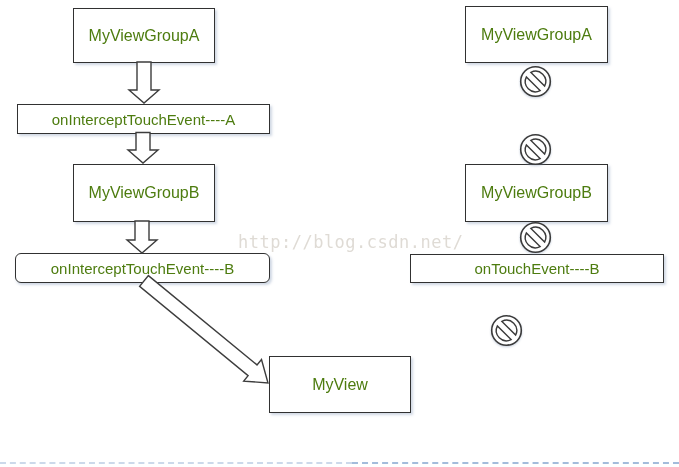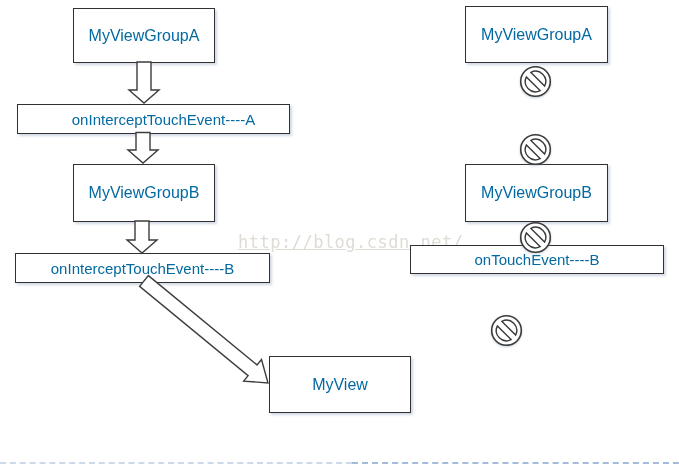--- a/index.html
+++ b/index.html
@@ -2,56 +2,56 @@
 <html><head>
 <meta charset="utf-8">
 <style>
   html,body{margin:0;padding:0;background:#fff;}
   .canvas{
     position:relative;width:679px;height:467px;background:#ffffff;
     overflow:hidden;font-family:"Liberation Sans",sans-serif;
   }
   .node{
     position:absolute;display:flex;align-items:center;justify-content:center;
-    background:#ffffff;border:1.5px solid #313131;color:#0369a1;
+    background:#ffffff;border:1.5px solid #313131;color:#4d7c0f;
     box-shadow:1.5px 2px 2.5px rgba(150,168,196,.45);
     text-align:center;white-space:nowrap;
   }
   .big{font-size:16px;}
   .small{font-size:15px;}
   
   .l-group-a{left:73px;top:8px;width:140px;height:53px;}
-  .l-intercept-a{left:17px;top:104px;width:251px;height:28px;padding-left:20px;}
+  .l-intercept-a{left:17px;top:104px;width:251px;height:28px;}
   .l-group-b{left:73px;top:164px;width:140px;height:56px;}
-  .l-intercept-b{left:15px;top:253px;width:253px;height:28px;}
+  .l-intercept-b{left:15px;top:253px;width:253px;height:28px;border-radius:6px;}
   .l-view{left:269px;top:356px;width:140px;height:55px;text-align:right;}
   .l-touch{left:241px;top:433px;width:185px;height:26px;}
   
   .r-group-a{left:465px;top:6px;width:141px;height:55px;}
   .r-touch-a{left:409px;top:104px;width:251px;height:28px;}
   .r-group-b{left:465px;top:164px;width:141px;height:56px;}
-  .r-touch-b{left:410px;top:245px;width:252px;height:27px;}
+  .r-touch-b{left:410px;top:254px;width:252px;height:27px;}
 
   .watermark{
     position:absolute;left:238px;top:232px;
     font-family:"DejaVu Sans Mono","Liberation Mono",monospace;
     font-size:17px;letter-spacing:.5px;white-space:nowrap;
   }
   .arrow-layer{position:absolute;left:0;top:0;pointer-events:none;}
   .no-icon{position:absolute;filter:drop-shadow(0 1px 1px rgba(130,150,180,.45));}
   .dash-line{position:absolute;height:0;border-top:2px dashed #c3d3e8;bottom:3px;}
   .dash-left{left:0;width:352px;border-color:#ccd9ea;}
   .dash-right{left:352px;width:327px;border-color:#a3bcdb;}
 </style>
 </head>
 <body>
 
 <div class="canvas">
 
-  <div class="watermark" style="color:#dfdbd5;text-decoration:underline;">http://blog.csdn.net/</div>
+  <div class="watermark" style="color:#dfdbd5;">http://blog.csdn.net/</div>
 
   <div class="node big l-group-a">MyViewGroupA</div>
   <div class="node small l-intercept-a">onInterceptTouchEvent----A</div>
   <div class="node big l-group-b">MyViewGroupB</div>
   <div class="node small l-intercept-b">onInterceptTouchEvent----B</div>
   <div class="node big l-view">MyView</div>
 
   <div class="node big r-group-a">MyViewGroupA</div>
   <div class="node big r-group-b">MyViewGroupB</div>
   <div class="node small r-touch-b">onTouchEvent----B</div>

